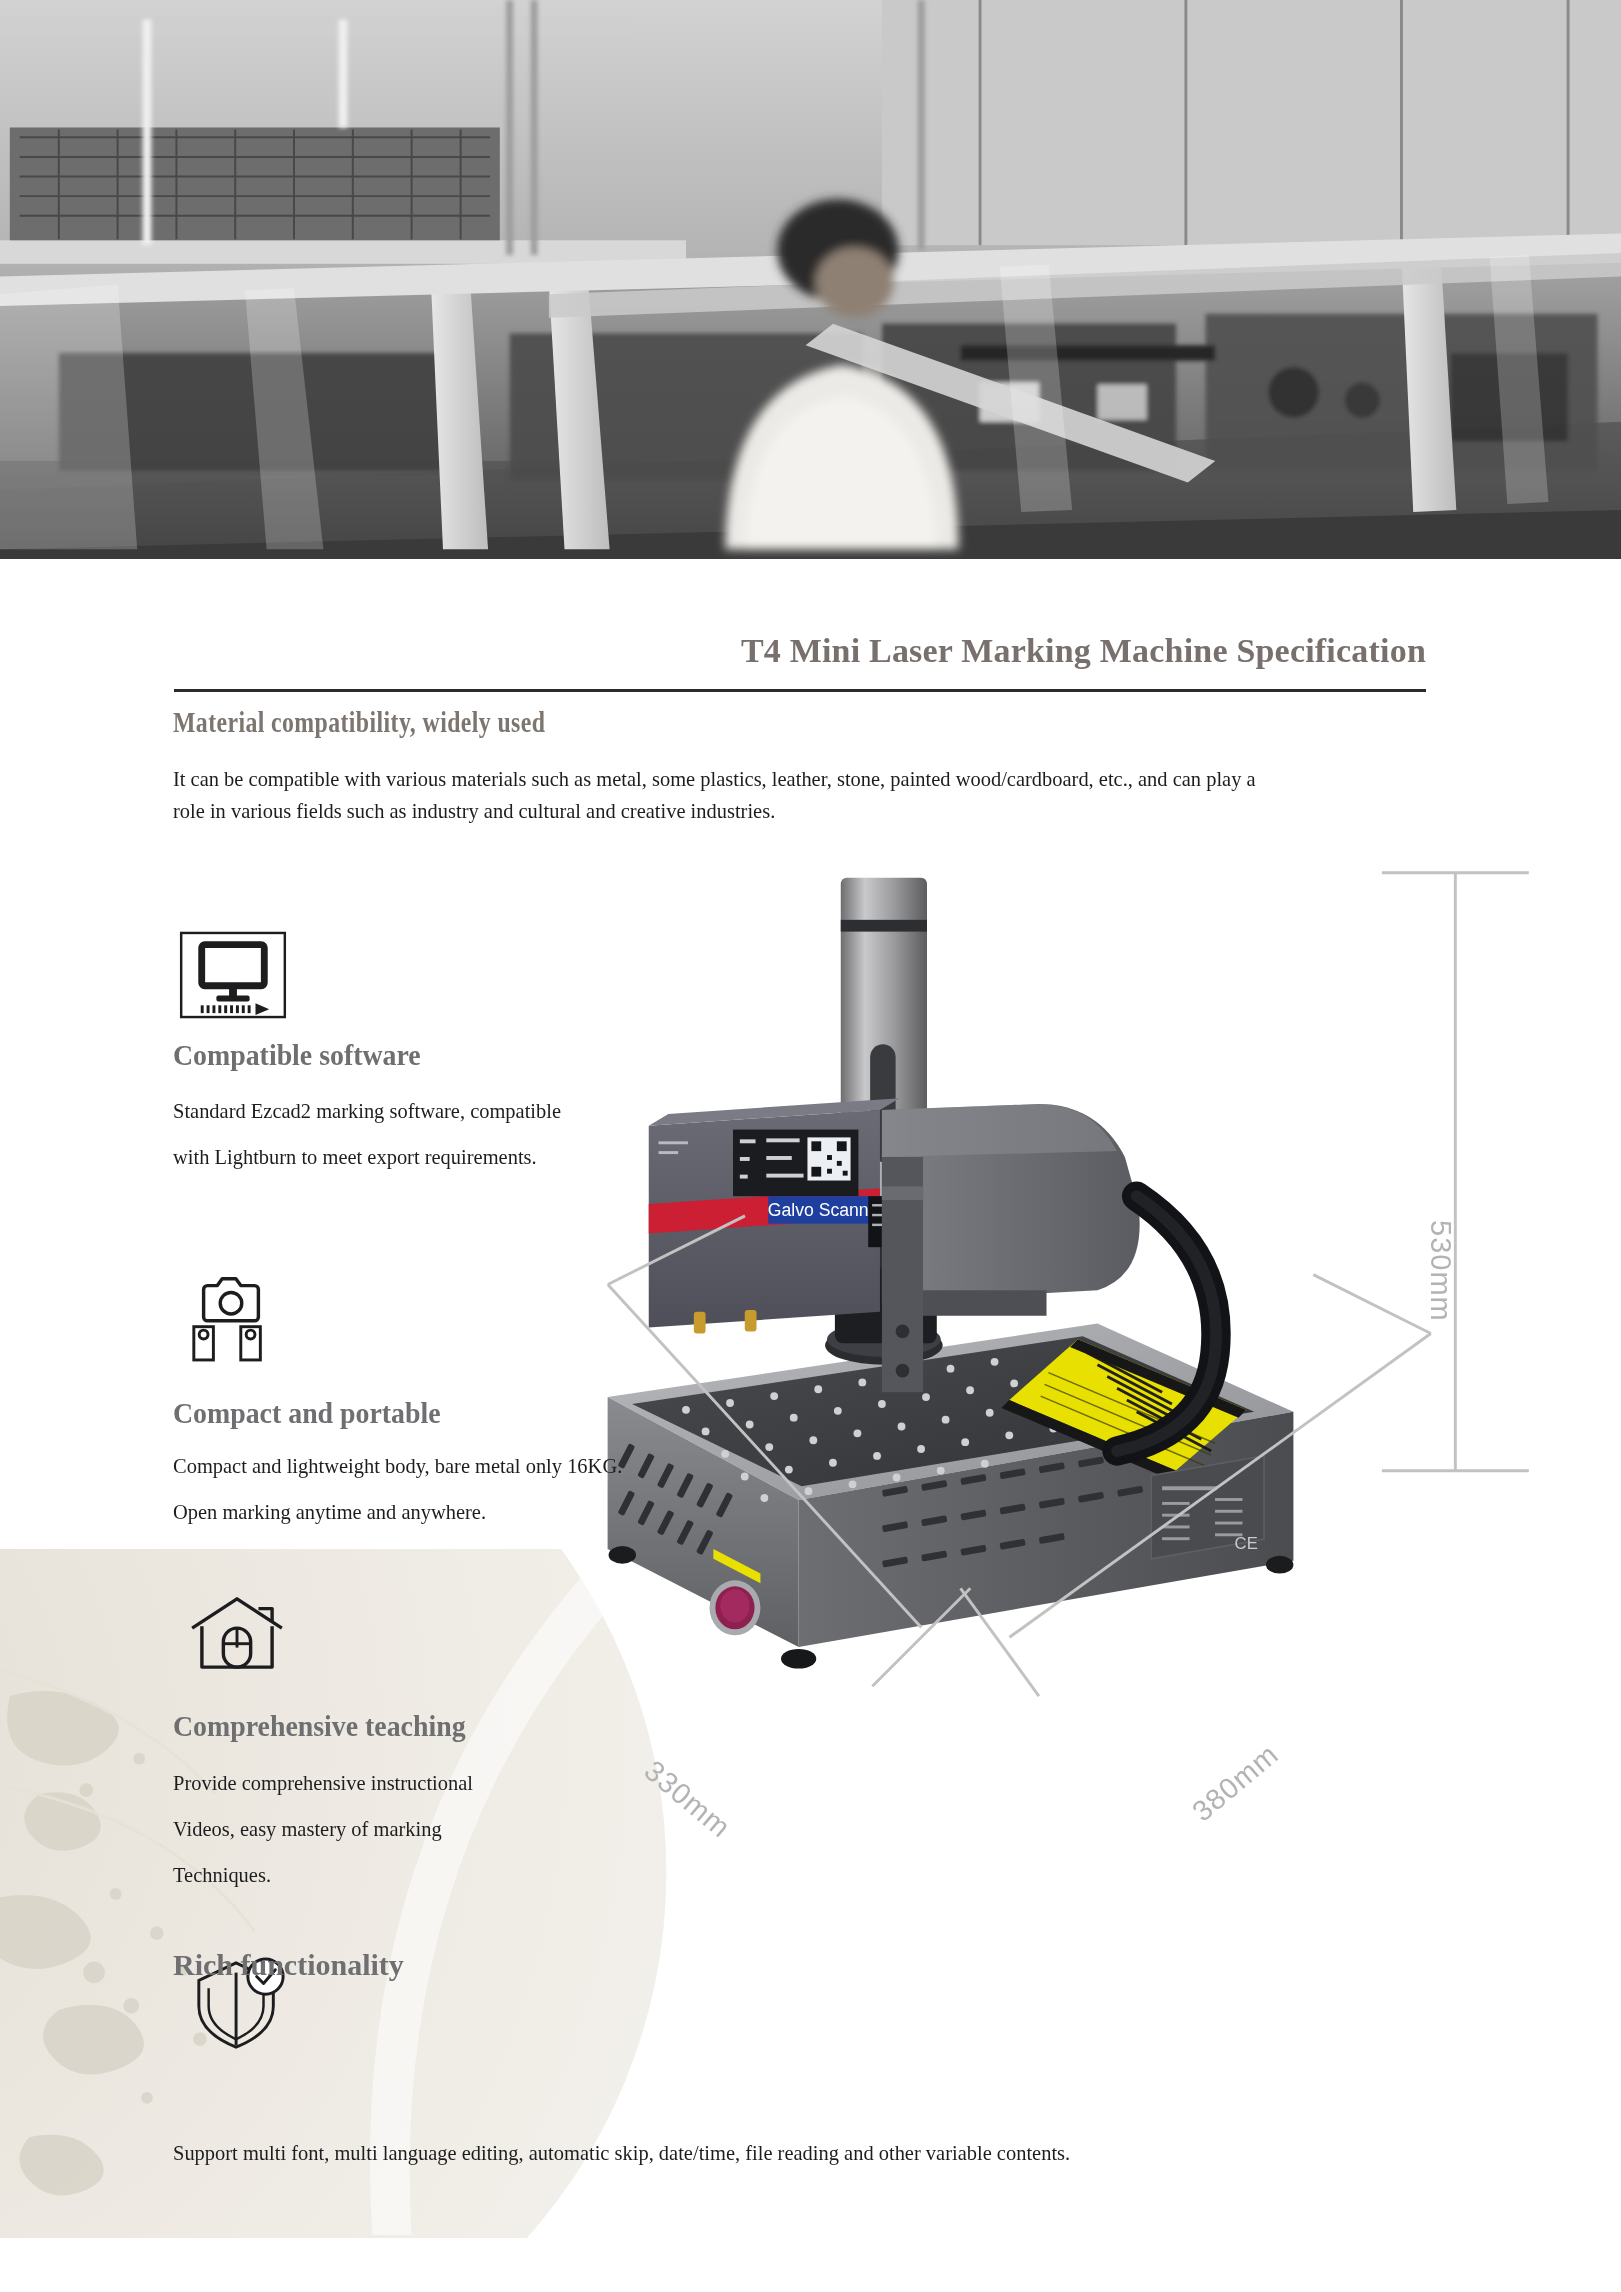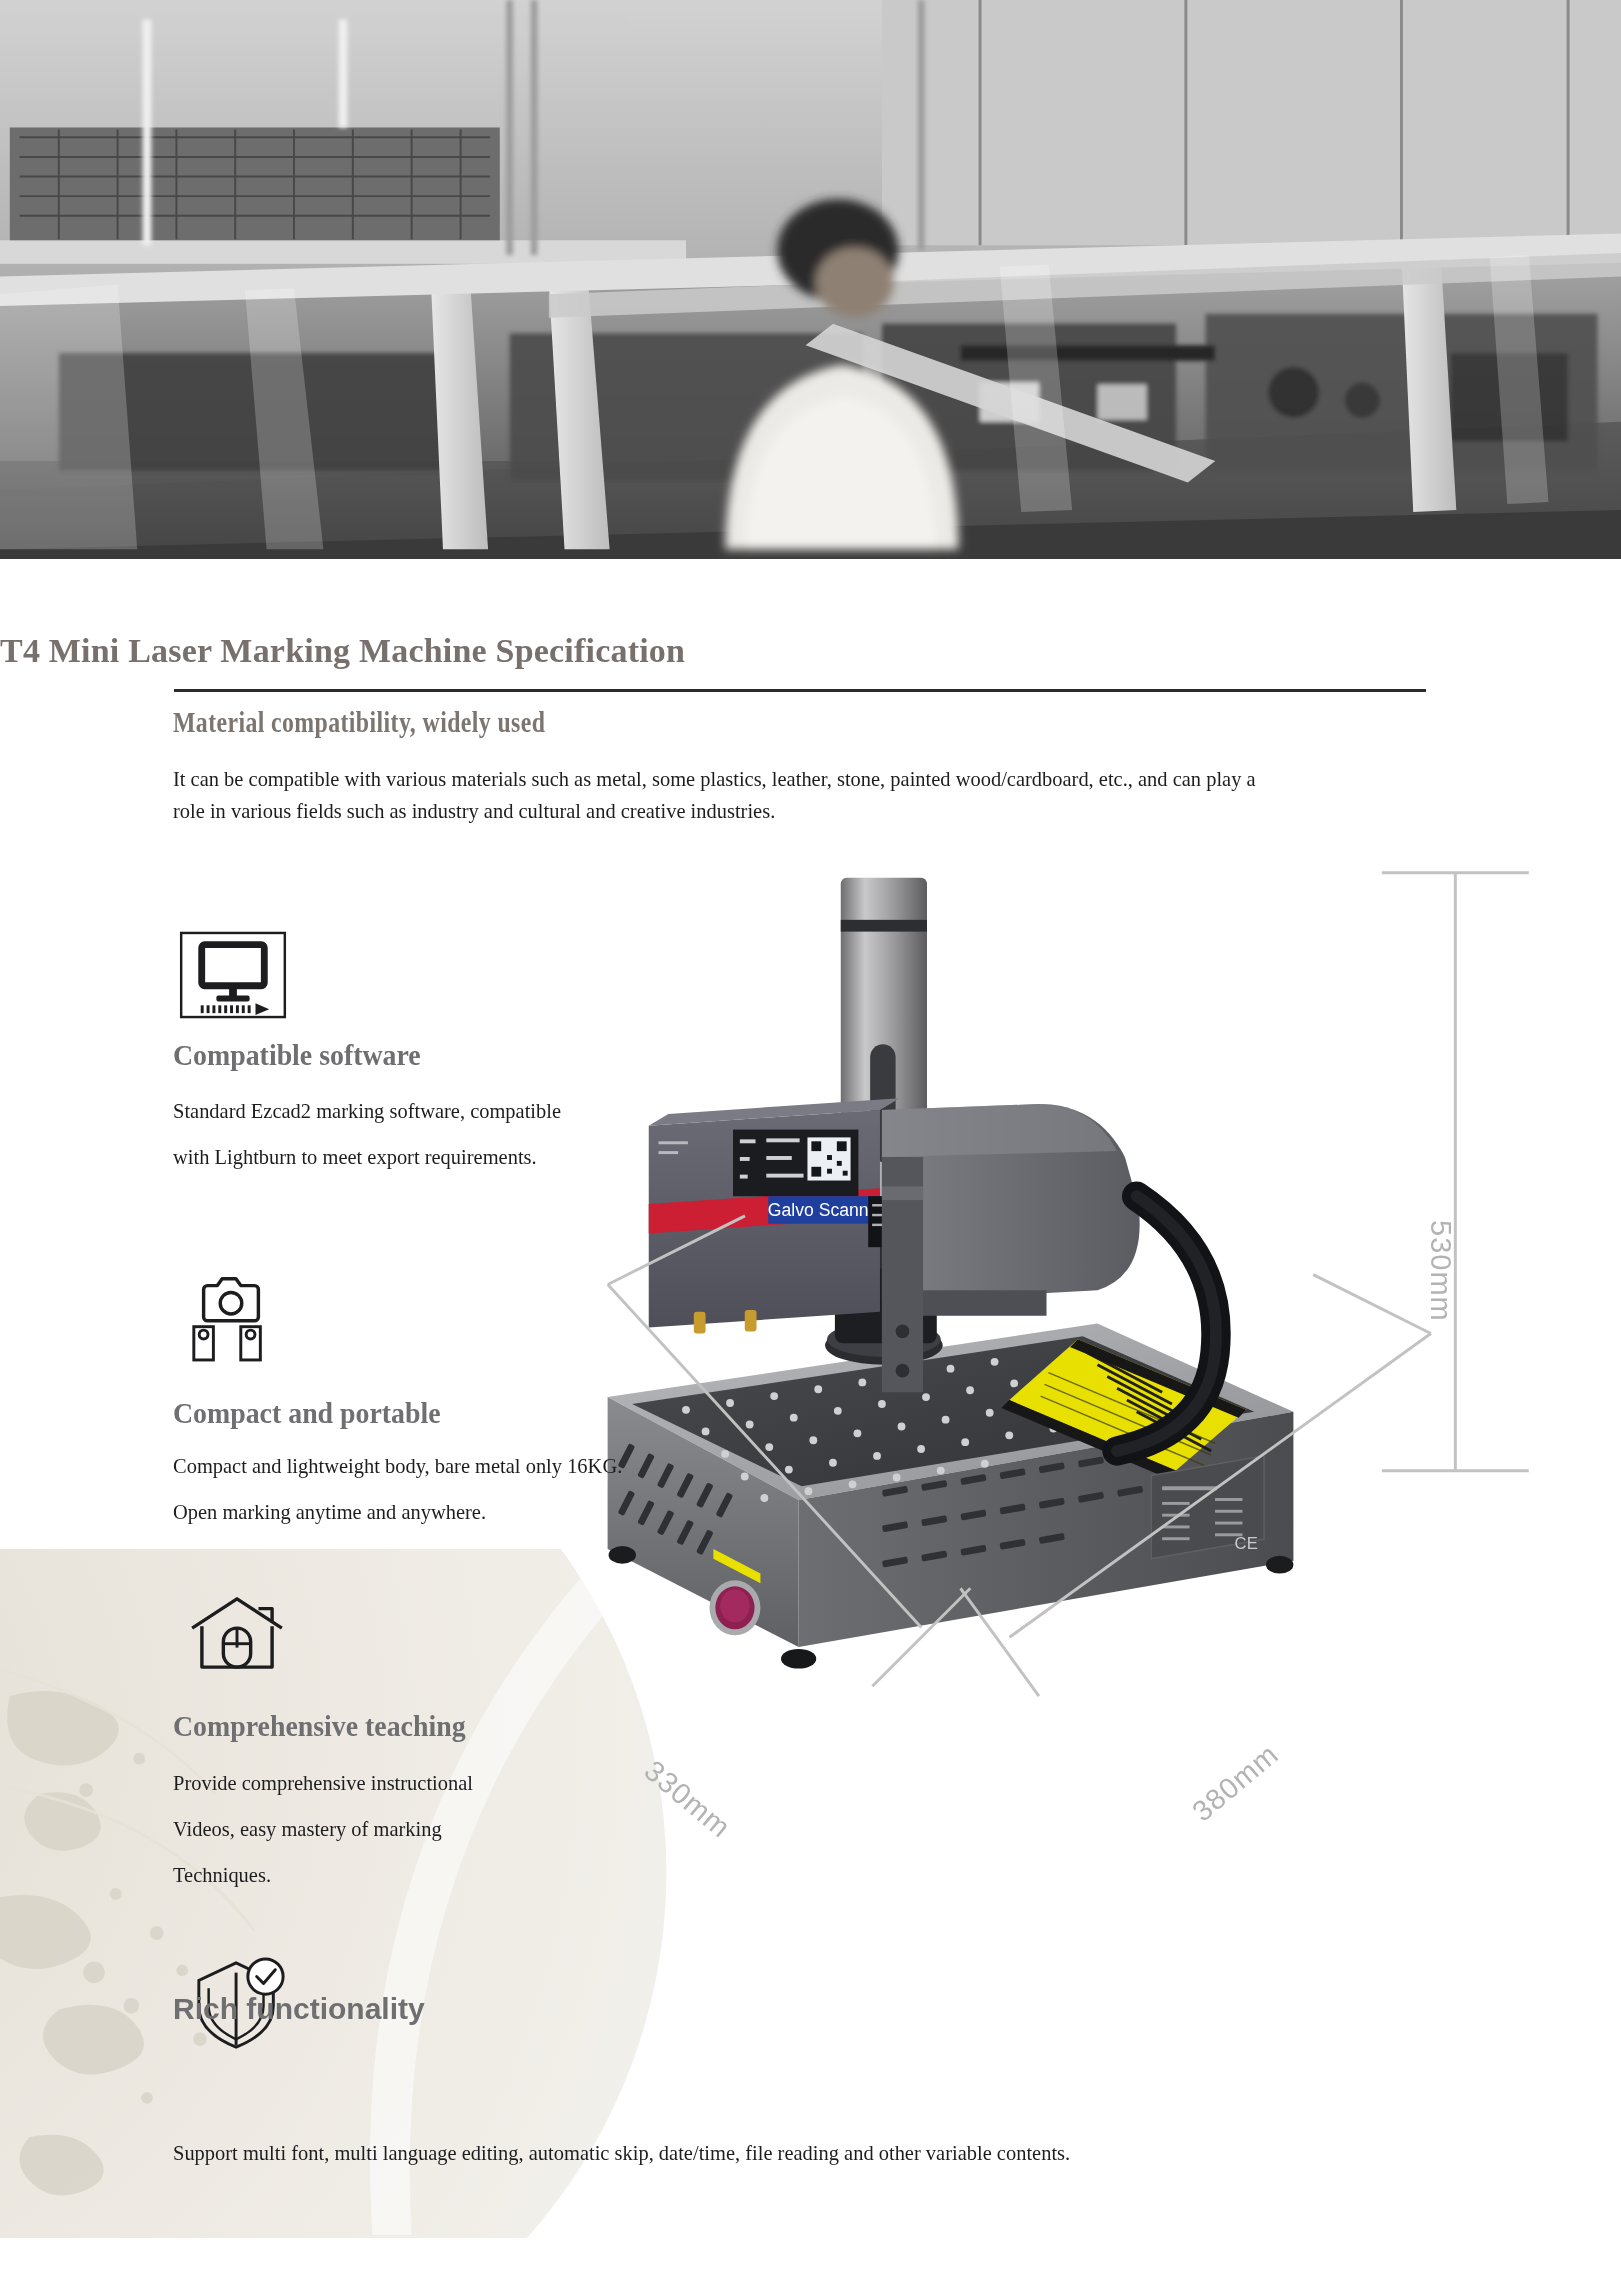--- a/index.html
+++ b/index.html
@@ -20,21 +20,21 @@
   
   .globe-wrap{
     position:absolute;left:0;top:1549px;width:686px;height:689px;
     overflow:hidden;pointer-events:none;
   }
   .globe-wrap svg{display:block;width:100%;height:100%;}
 
   
   .doc-title{
     position:absolute;left:0;top:632px;width:1426px;
-    text-align:left;
+    text-align:right;
     font-family:"Liberation Serif",serif;
     font-weight:bold;font-size:34px;letter-spacing:0.2px;
     color:#77706c;
   }
   .rule{
     position:absolute;left:174px;top:689px;width:1252px;height:2.9px;
     background:#2b2b2b;
   }
 
   .sec-head{
@@ -580,15 +580,15 @@
 <div class="icon" style="left:191px;top:1955px;">
   <svg width="98" height="98" viewBox="0 0 100 100">
     <path d="M46 8 L8 26 v26 c0 22 18 34 38 42 c20 -8 38 -20 38 -42 V26 Z" fill="none" stroke="#1d1d1f" stroke-width="3"></path>
     <line x1="46" y1="18" x2="46" y2="92" stroke="#1d1d1f" stroke-width="3"></line>
     <path d="M18 34 v18 c0 17 13 27 28 34" fill="none" stroke="#1d1d1f" stroke-width="2.5"></path>
     <path d="M74 34 v18 c0 17 -13 27 -28 34" fill="none" stroke="#1d1d1f" stroke-width="2.5"></path>
     <circle cx="76" cy="22" r="18" fill="#ffffff" stroke="#1d1d1f" stroke-width="3"></circle>
     <polyline points="67,22 74,29 86,15" fill="none" stroke="#1d1d1f" stroke-width="3" stroke-linecap="round" stroke-linejoin="round"></polyline>
   </svg>
 </div>
-<div class="sec-head sans" style="left:173px;top:1992px;">Rich functionality</div>
+<div class="sec-head sans" style="left:173px;top:1948px;font-family:Liberation Serif, serif;">Rich functionality</div>
 <div class="body-text" style="left:173px;top:2137px;width:1191px;">Support multi font, multi language editing, automatic skip, date/time, file reading and other variable contents.</div>
 
 
 </body></html>

